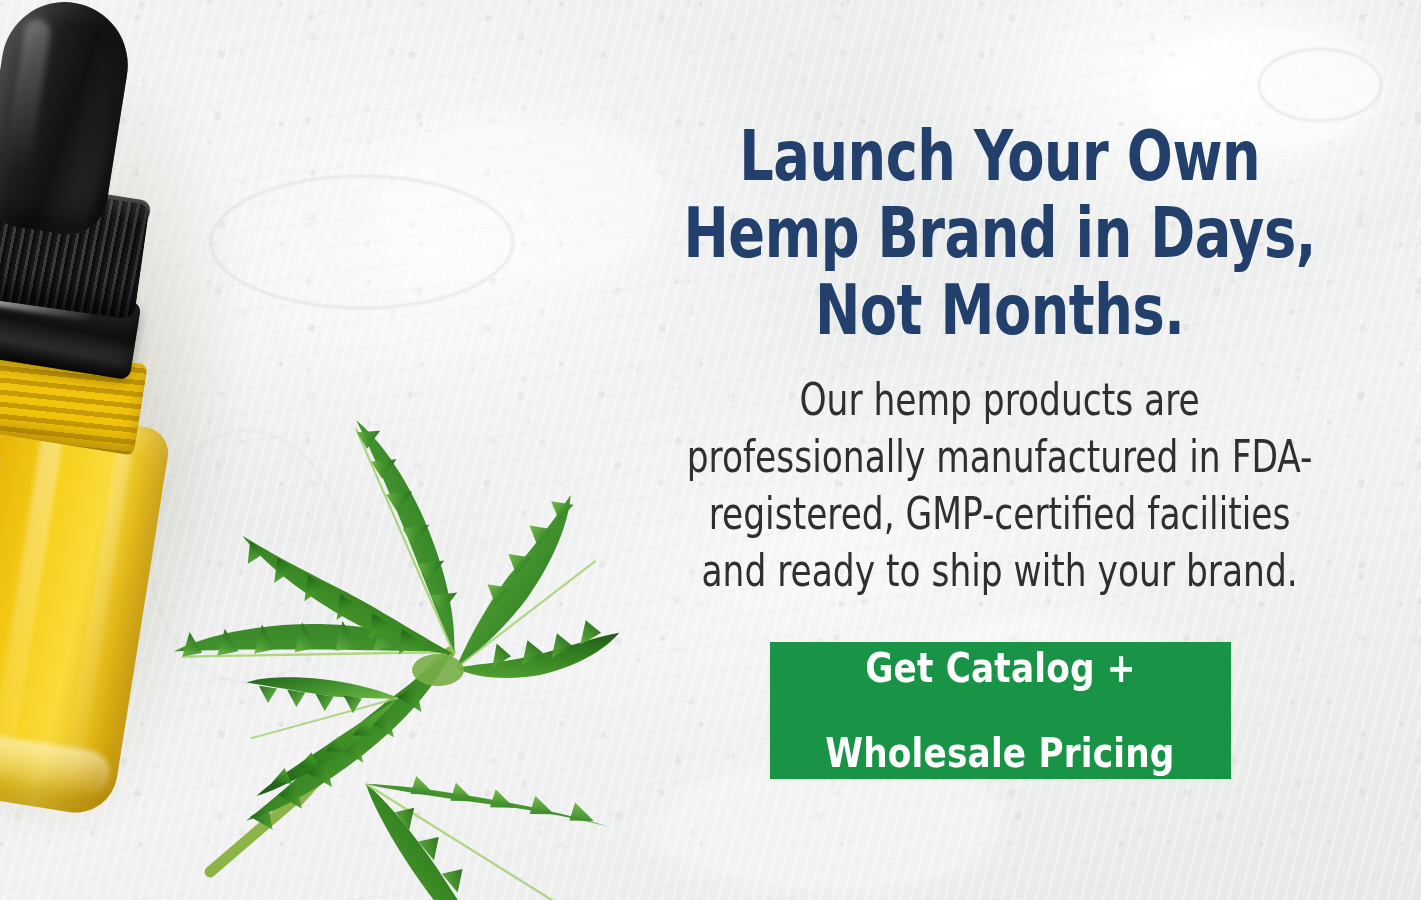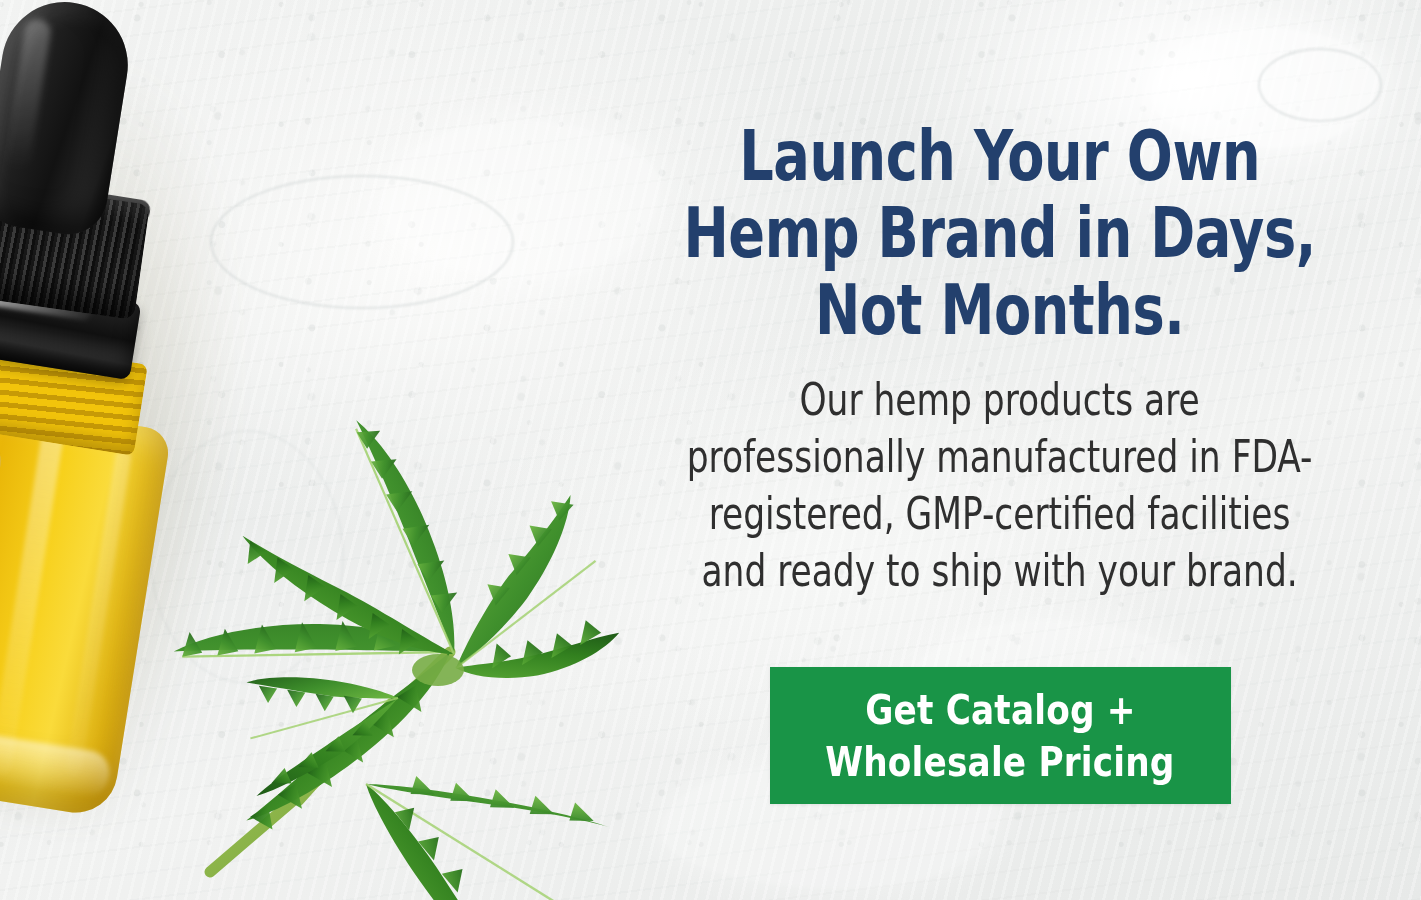--- a/index.html
+++ b/index.html
@@ -160,25 +160,25 @@
     font-family:"DejaVu Sans Condensed","Liberation Sans Narrow","Liberation Sans",sans-serif;
     font-weight:400;
     font-size:44px;
     line-height:57px;
     transform:scaleX(.87);
     transform-origin:50% 50%;
     white-space:nowrap;
   }
   .subcopy .sl{display:block;}
   .cta{
-    margin:68px 0 0 0;
+    margin:43px 0 0 0;
     width:461px;height:137px;
     background:#199447;
     border:0;padding:0;
-    display:flex;flex-direction:column;align-items:center;justify-content:center;
+    display:flex;flex-direction:column;align-items:center;justify-content:space-between;
     cursor:pointer;
     box-shadow:0 1px 3px rgba(0,0,0,.08);
   }
   .cta-line{
     color:#ffffff;
     font-family:"DejaVu Sans Condensed","Liberation Sans Narrow","Liberation Sans",sans-serif;
     font-weight:700;
     font-size:41px;
     line-height:52px;
     letter-spacing:.2px;

